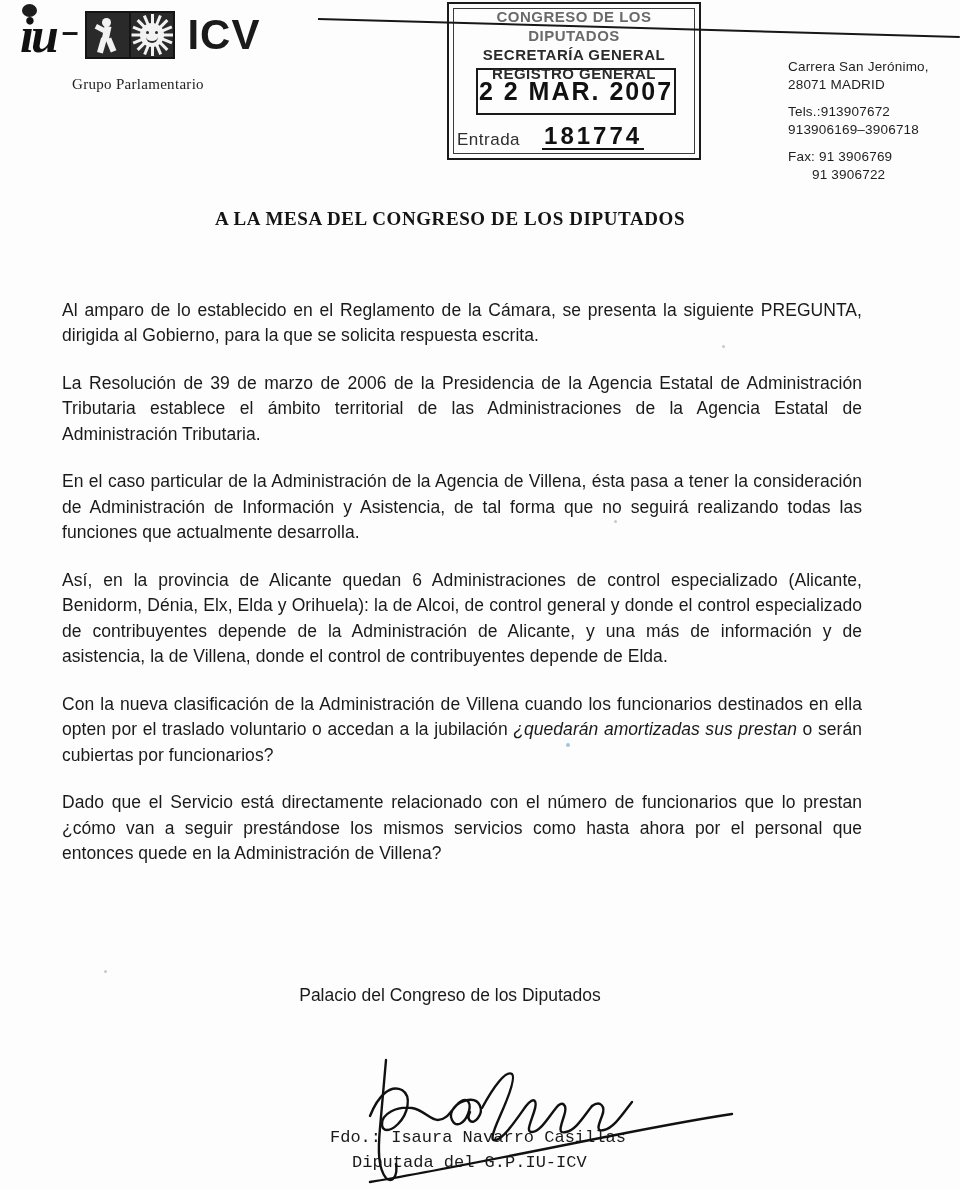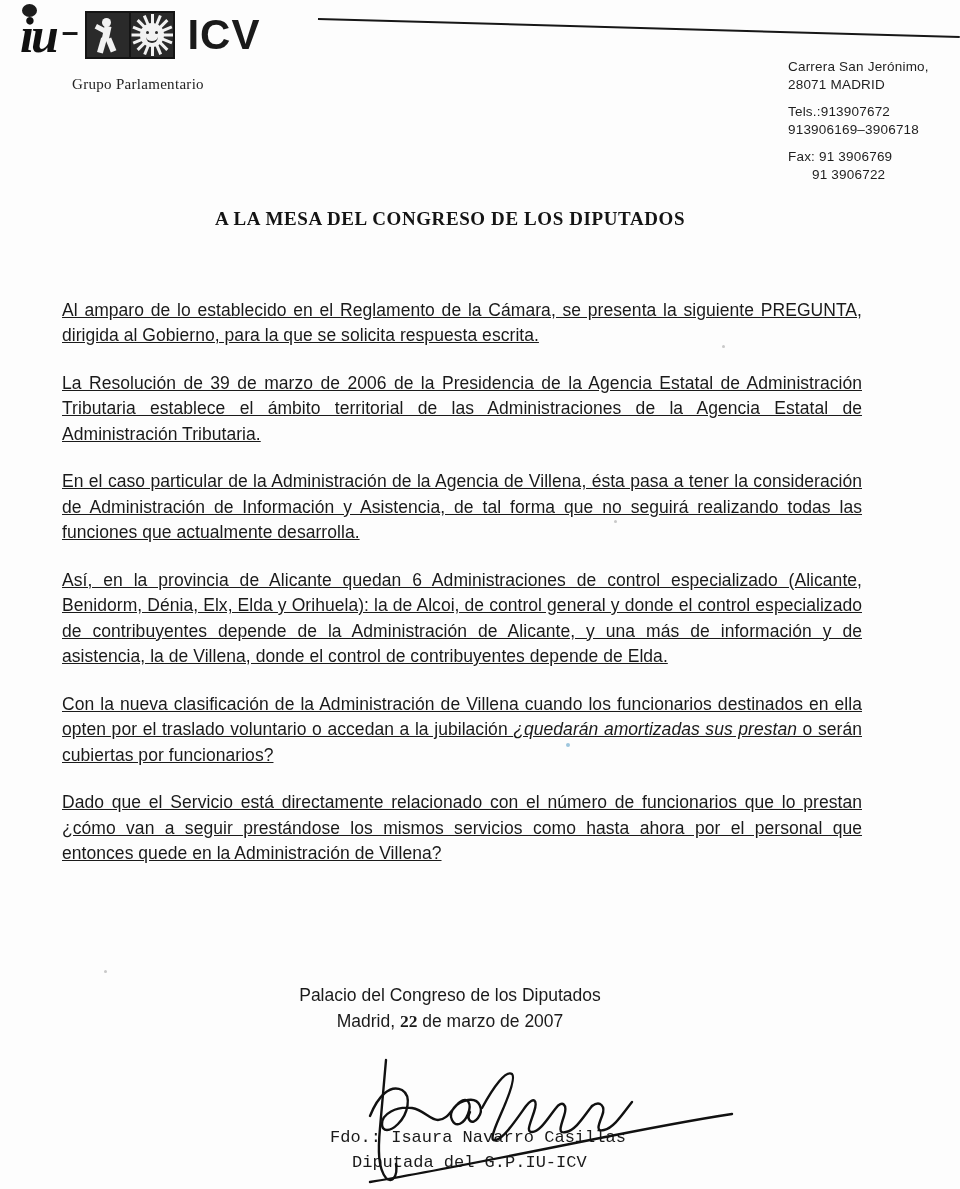--- a/index.html
+++ b/index.html
@@ -285,21 +285,20 @@
     color: #141414;
     font-family: Liberation Serif, serif;
   }
 
   
   #body-text {
     position: absolute;
     left: 62px;
     top: 280px;
     width: 800px;
-    text-decoration: underline;
   }
   .para {
     font-size: 17.5px;
     line-height: 25.5px;
     text-align: justify;
     color: #1a1a1a;
     margin-bottom: 22px;
     letter-spacing: 0.05px;
   }
   .para em { font-style: italic; }
@@ -395,20 +394,33 @@
             <span class="eye r"></span>
             <span class="smile"></span>
           </span>
         </span>
       </span>
       <span class="icv-text">ICV</span>
     </div>
     <div id="grupo-parlamentario">Grupo Parlamentario</div>
   </div>
 
+  <div id="stamp">
+    <div id="stamp-inner-border"></div>
+    <div class="stamp-line faded">CONGRESO DE LOS DIPUTADOS</div>
+    <div class="stamp-line">SECRETARÍA GENERAL</div>
+    <div class="stamp-line">REGISTRO GENERAL</div>
+    <div id="stamp-date-box">
+      <span id="stamp-date">2 2 MAR. 2007</span>
+    </div>
+    <div id="stamp-entrada-row">
+      <span id="stamp-entrada-label">Entrada</span>
+      <span id="stamp-entrada-number">181774</span>
+    </div>
+  </div>
 
   <div id="scan-line"></div>
 
   <div id="address-block">
     <div class="grp">
       <div>Carrera San Jerónimo,</div>
       <div>28071 MADRID</div>
     </div>
     <div class="grp">
       <div>Tels.:913907672</div>
@@ -426,21 +438,20 @@
     <p class="para">Al amparo de lo establecido en el Reglamento de la Cámara, se presenta la siguiente PREGUNTA, dirigida al Gobierno, para la que se solicita respuesta escrita.</p>
     <p class="para">La Resolución de 39 de marzo de 2006 de la Presidencia de la Agencia Estatal de Administración Tributaria establece el ámbito territorial de las Administraciones de la Agencia Estatal de Administración Tributaria.</p>
     <p class="para">En el caso particular de la Administración de la Agencia de Villena, ésta pasa a tener la consideración de Administración de Información y Asistencia, de tal forma que no seguirá realizando todas las funciones que actualmente desarrolla.</p>
     <p class="para">Así, en la provincia de Alicante quedan 6 Administraciones de control especializado (Alicante, Benidorm, Dénia, Elx, Elda y Orihuela): la de Alcoi, de control general y donde el control especializado de contribuyentes depende de la Administración de Alicante, y una más de información y de asistencia, la de Villena, donde el control de contribuyentes depende de Elda.</p>
     <p class="para"><span>Con la nueva clasificación de la Administración de Villena cuando los funcionarios destinados en ella opten por el traslado voluntario o accedan a la jubilación </span><em>¿quedarán amortizadas sus prestan</em><span> o serán cubiertas por  funcionarios?</span></p>
     <p class="para">Dado que el Servicio está directamente relacionado con el número de funcionarios que lo prestan ¿cómo van a seguir prestándose los mismos servicios como hasta ahora por el personal que entonces quede en la Administración de Villena?</p>
   </div>
 
   <div id="closing">
     <div>Palacio del Congreso de los Diputados</div>
-    <div id="closing-date"><span>Madrid, </span><span class="hand">22</span><span> de marzo de 2007</span></div>
   </div>
 
   <div id="signature-area">
     <svg id="signature-svg" width="420" height="126" viewBox="0 0 420 126">
       <g fill="none" stroke="#111" stroke-width="2.4" stroke-linecap="round">
         <path d="M66 2 C 64 24, 62 46, 60 70 C 58 92, 58 110, 66 120 C 72 126, 78 118, 76 106"></path>
         <path d="M50 58 C 58 38, 70 26, 82 32 C 92 38, 88 56, 78 66 C 70 74, 62 74, 62 66 C 62 56, 76 48, 92 50 C 104 52, 110 62, 118 62 C 128 62, 132 50, 140 44 C 148 38, 152 46, 148 56 C 144 66, 136 70, 132 62 C 128 54, 136 44, 148 42 C 160 40, 164 52, 158 60 C 152 68, 146 62, 150 54"></path>
         <path d="M162 50 C 174 28, 186 12, 192 16 C 196 20, 188 40, 180 58 C 172 76, 170 84, 176 82 C 184 80, 196 62, 206 48 C 214 38, 218 42, 214 54 C 210 66, 206 74, 212 74 C 220 74, 228 60, 236 50 C 242 42, 248 46, 244 58 C 240 70, 238 76, 246 74 C 256 72, 264 58, 272 48"></path>
         <path d="M272 48 C 280 42, 286 48, 282 58 C 278 68, 276 74, 284 72 C 294 70, 304 54, 312 44"></path>
         <path d="M50 124 C 100 116, 180 100, 260 84 C 320 72, 372 62, 412 56"></path>

